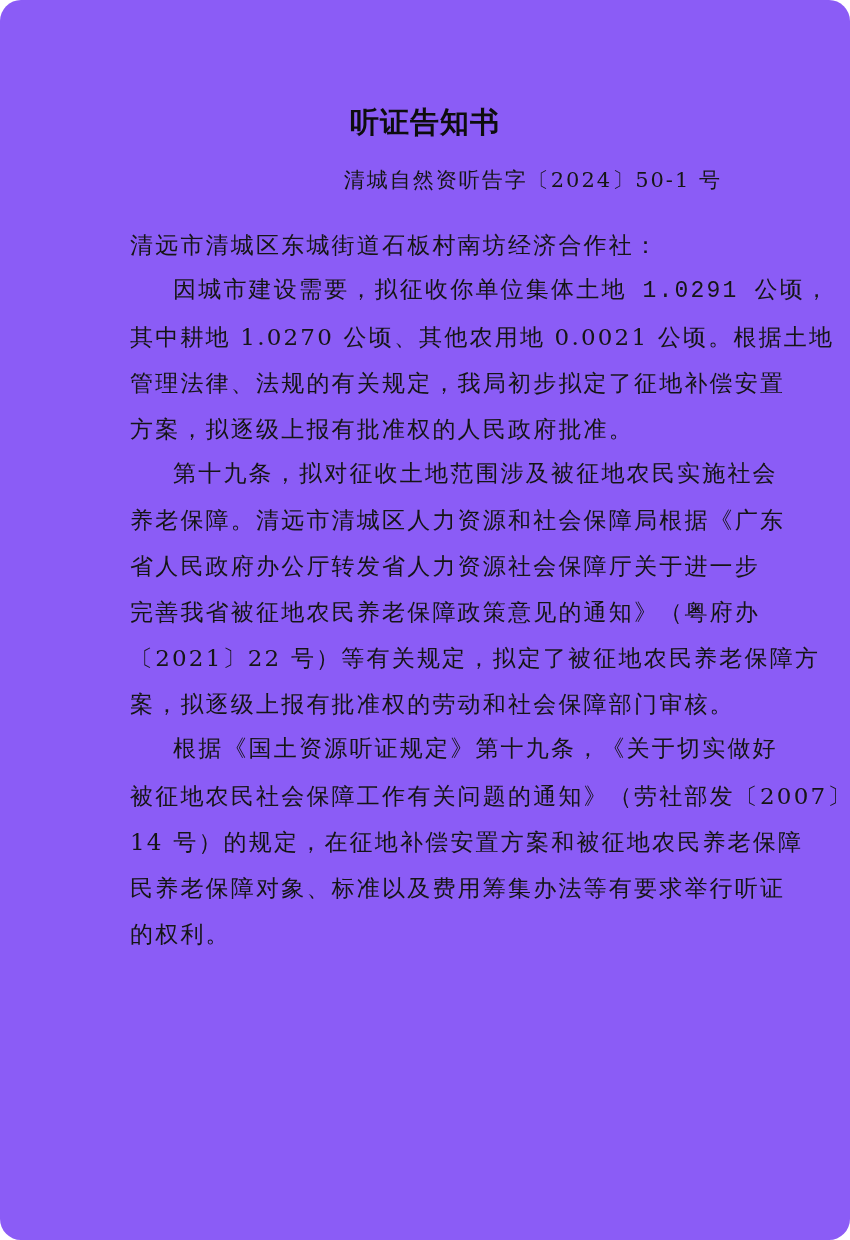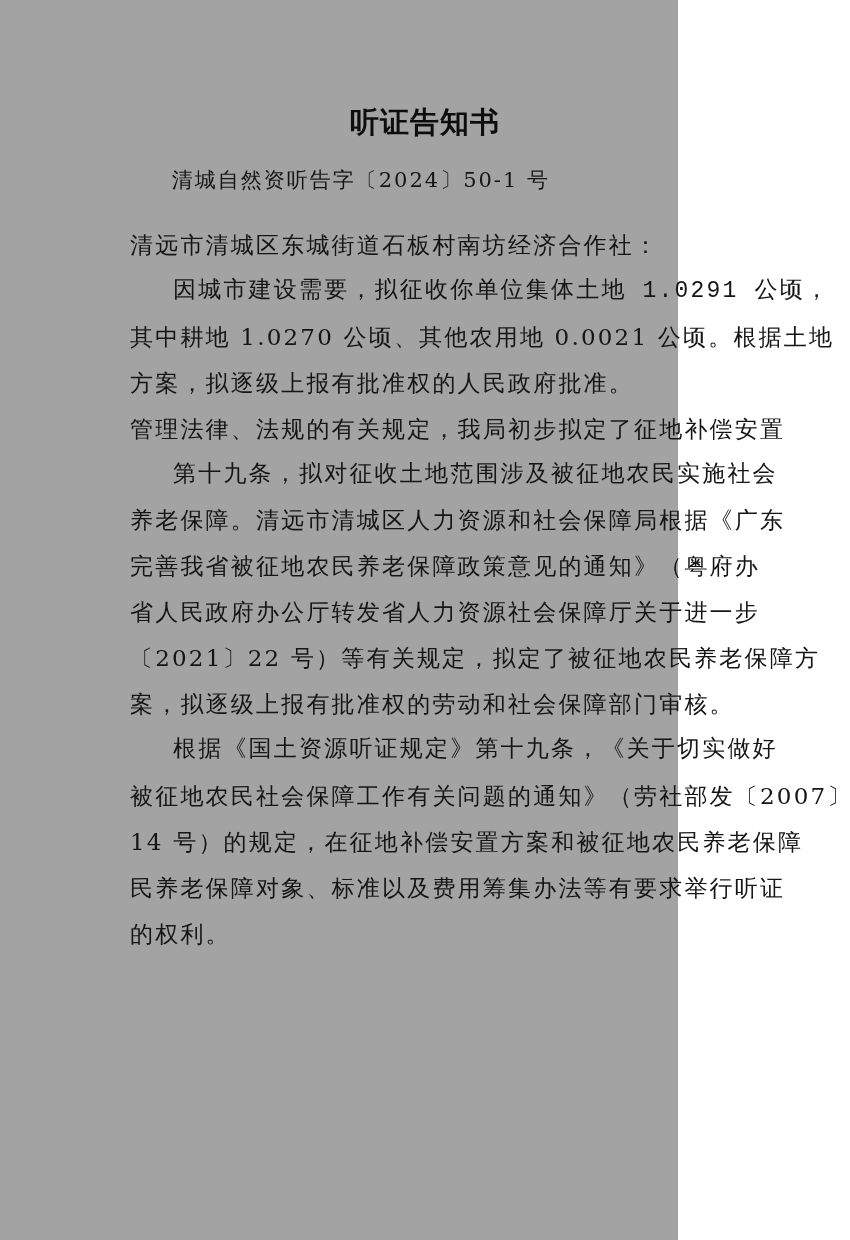--- a/index.html
+++ b/index.html
@@ -1,20 +1,21 @@
 <!DOCTYPE html>
 <html><head>
 <meta charset="utf-8">
 <style>
   html, body { margin: 0; padding: 0; background: #ffffff; }
   body { width: 850px; height: 1240px; position: relative; overflow: hidden; }
   .page {
-    position: absolute; left: 0; top: 0; width: 678px; height: 1240px;
-    background: #a3a3a3; color: #111111;
+    position: absolute; left: 0; top: 0; width: 850px; height: 1240px;
+    background: #8b5cf6; color: #111111;
     font-family: "DejaVu Serif", "Liberation Serif", serif;
+    border-radius: 21px;
   }
   .title {
     position: absolute; top: 103px; left: 0; width: 850px; text-align: center;
     font-family: "DejaVu Sans", "Liberation Sans", sans-serif;
     font-weight: bold; font-size: 29px; letter-spacing: 1px; color: #0d0d0d;
   }
   .docno {
     position: absolute; top: 166px; right: 128px;
     font-size: 21px; letter-spacing: 2px; color: #151515;
   }
@@ -35,29 +36,29 @@
   <div class="docno">清城自然资听告字〔2024〕50-1 号</div>
 
   <div class="body">
     <p>
       <span class="line">清远市清城区东城街道石板村南坊经济合作社：</span>
     </p>
 
     <p>
       <span class="line indent">因城市建设需要，拟征收你单位集体土地 1.0291 公顷，</span>
       <span class="line">其中耕地 1.0270 公顷、其他农用地 0.0021 公顷。根据土地</span>
+      <span class="line">管理法律、法规的有关规定，我局初步拟定了征地补偿安置</span>
       <span class="line">方案，拟逐级上报有批准权的人民政府批准。</span>
-      <span class="line">管理法律、法规的有关规定，我局初步拟定了征地补偿安置</span>
     </p>
 
     <p>
       <span class="line indent">第十九条，拟对征收土地范围涉及被征地农民实施社会</span>
       <span class="line">养老保障。清远市清城区人力资源和社会保障局根据《广东</span>
+      <span class="line">省人民政府办公厅转发省人力资源社会保障厅关于进一步</span>
       <span class="line">完善我省被征地农民养老保障政策意见的通知》（粤府办</span>
-      <span class="line">省人民政府办公厅转发省人力资源社会保障厅关于进一步</span>
       <span class="line">〔2021〕22 号）等有关规定，拟定了被征地农民养老保障方</span>
       <span class="line">案，拟逐级上报有批准权的劳动和社会保障部门审核。</span>
     </p>
 
     <p>
       <span class="line indent">根据《国土资源听证规定》第十九条，《关于切实做好</span>
       <span class="line">被征地农民社会保障工作有关问题的通知》（劳社部发〔2007〕</span>
       <span class="line">14 号）的规定，在征地补偿安置方案和被征地农民养老保障</span>
       <span class="line">民养老保障对象、标准以及费用筹集办法等有要求举行听证</span>
       <span class="line">的权利。</span>

